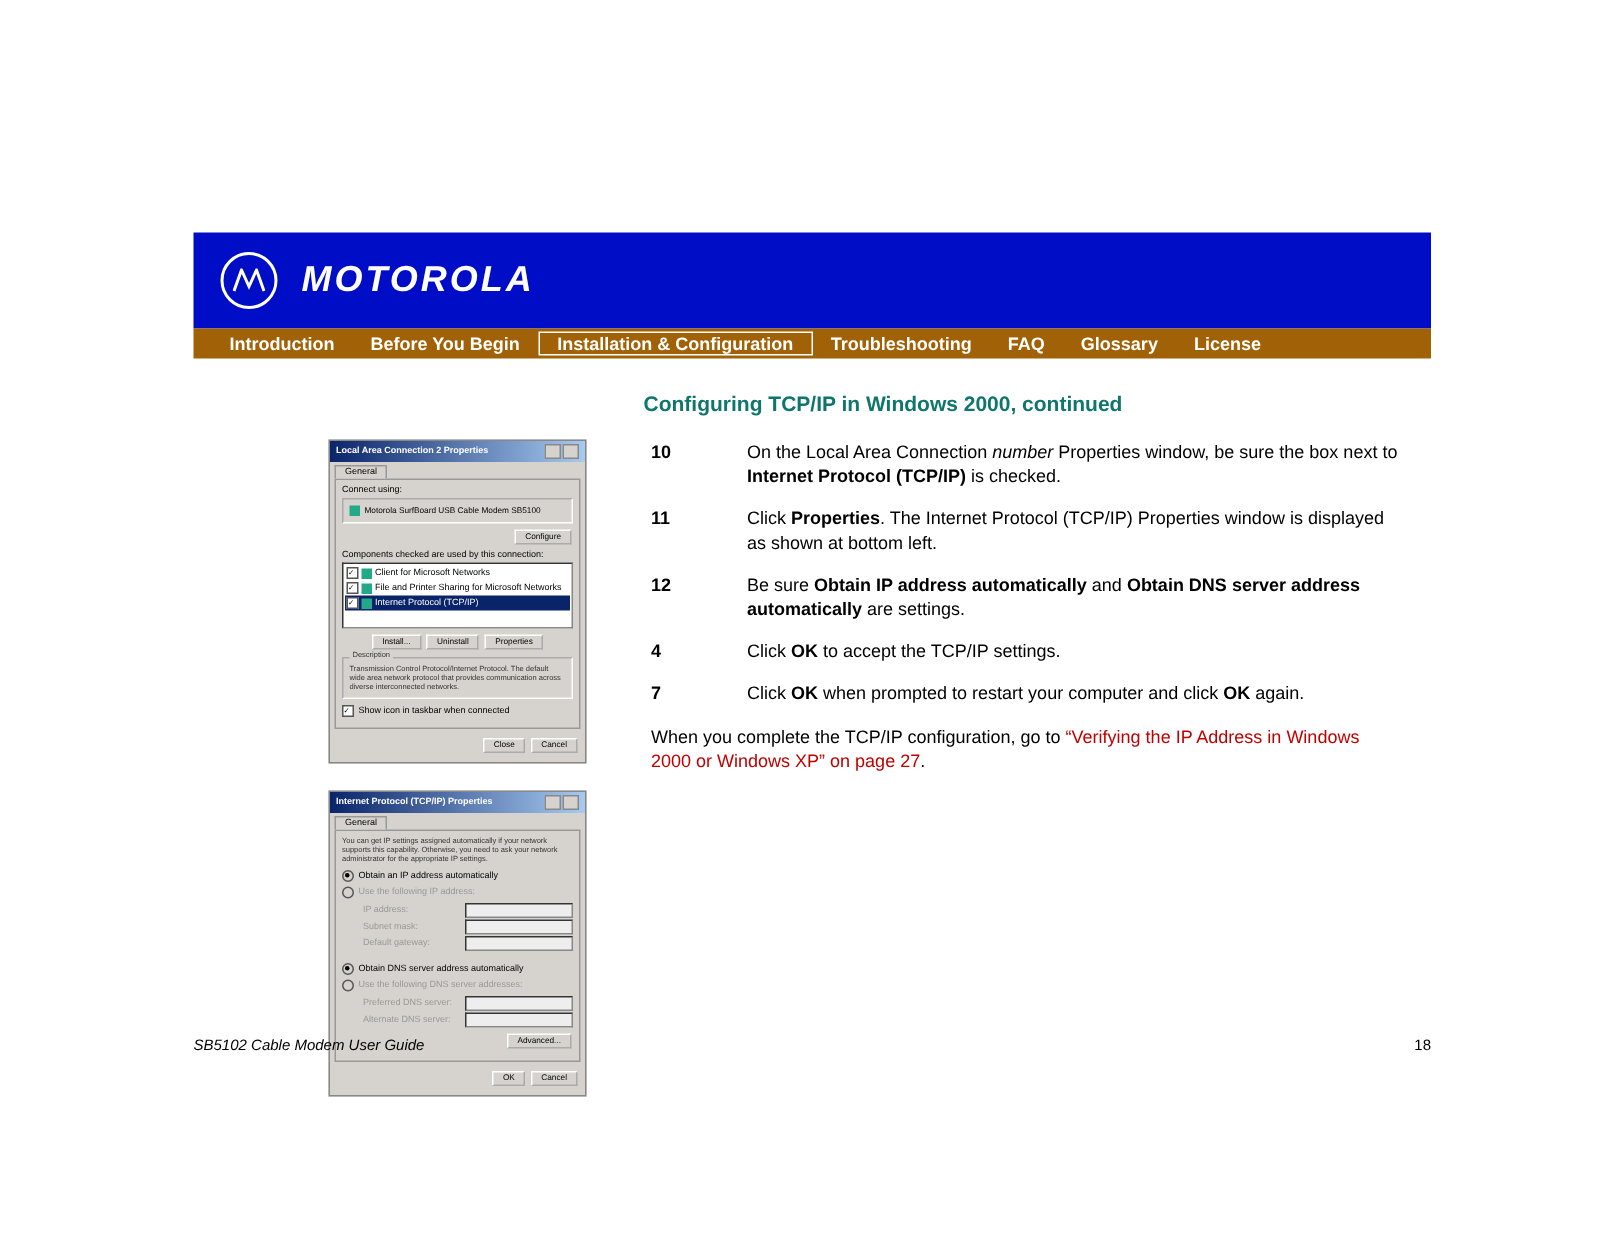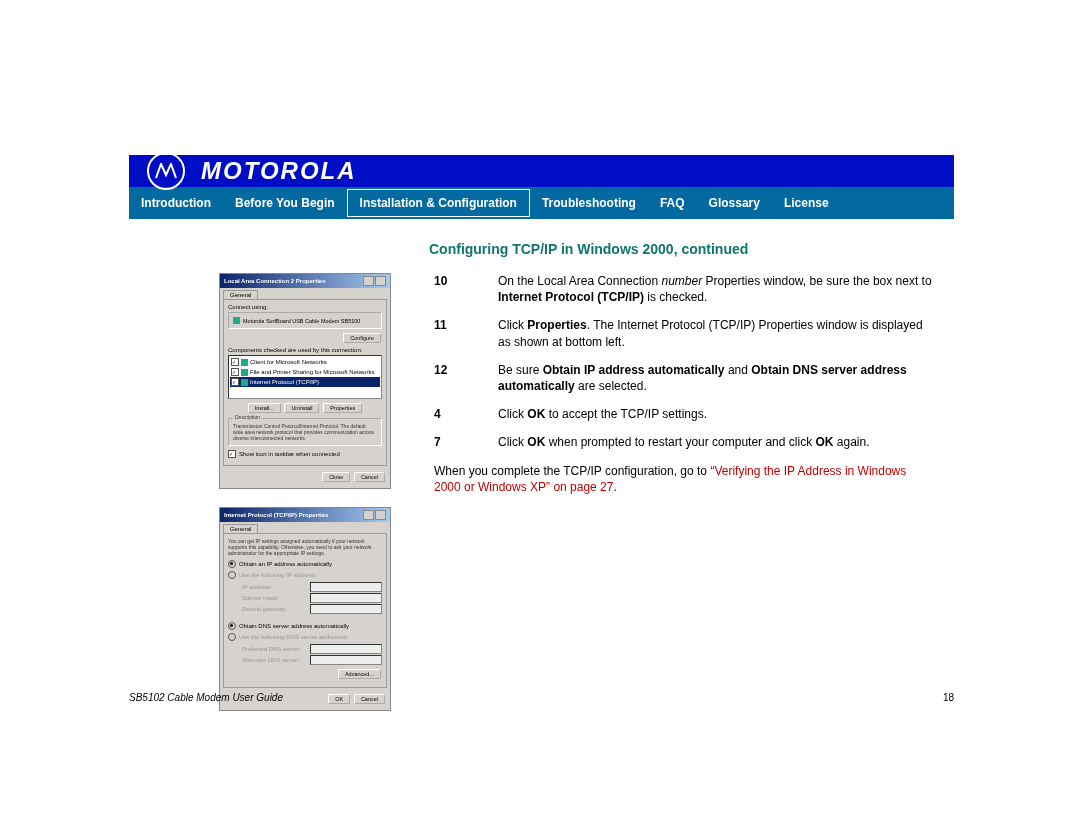--- a/index.html
+++ b/index.html
@@ -12,21 +12,21 @@
     position: relative;
   }
   .page {
     position: absolute;
     left: 129px;
     top: 155px;
     width: 825px;
   }
   .banner {
     background: #000dc6;
-    height: 32px;
+    height: 64px;
     display: flex;
     align-items: center;
     padding: 0 18px;
   }
   .logo-circle {
     width: 34px;
     height: 34px;
     border: 2px solid #fff;
     border-radius: 50%;
     position: relative;
@@ -38,24 +38,25 @@
   .logo-circle svg { display:block; }
   .brand {
     color: #fff;
     font-weight: bold;
     font-size: 24px;
     letter-spacing: 2px;
     font-style: italic;
     font-family: Arial, Helvetica, sans-serif;
   }
   .navbar {
-    background: #0369a1;
-    height: 32px;
+    background: #a16207;
+    height: 20px;
     display: flex;
     align-items: stretch;
+    padding-left: 12px;
   }
   .nav-item {
     color: #fff;
     font-size: 12px;
     font-weight: bold;
     padding: 0 12px;
     display: flex;
     align-items: center;
     white-space: nowrap;
   }
@@ -333,21 +334,21 @@
           <div class="step-row">
             <div class="step-num">10</div>
             <div class="step-text"><span>On the Local Area Connection </span><i>number</i><span> Properties window, be sure the box next to </span><b>Internet Protocol (TCP/IP)</b><span> is checked.</span></div>
           </div>
           <div class="step-row">
             <div class="step-num">11</div>
             <div class="step-text"><span>Click </span><b>Properties</b><span>. The Internet Protocol (TCP/IP) Properties window is displayed as shown at bottom left.</span></div>
           </div>
           <div class="step-row">
             <div class="step-num">12</div>
-            <div class="step-text"><span>Be sure </span><b>Obtain IP address automatically</b><span> and </span><b>Obtain DNS server address automatically</b><span> are selected.</span></div>
+            <div class="step-text"><span>Be sure </span><b>Obtain IP address automatically</b><span> and </span><b>Obtain DNS server address automatically</b><span> are settings.</span></div>
           </div>
           <div class="step-row">
             <div class="step-num">4</div>
             <div class="step-text"><span>Click </span><b>OK</b><span> to accept the TCP/IP settings.</span></div>
           </div>
           <div class="step-row">
             <div class="step-num">7</div>
             <div class="step-text"><span>Click </span><b>OK</b><span> when prompted to restart your computer and click </span><b>OK</b><span> again.</span></div>
           </div>
         </div>

